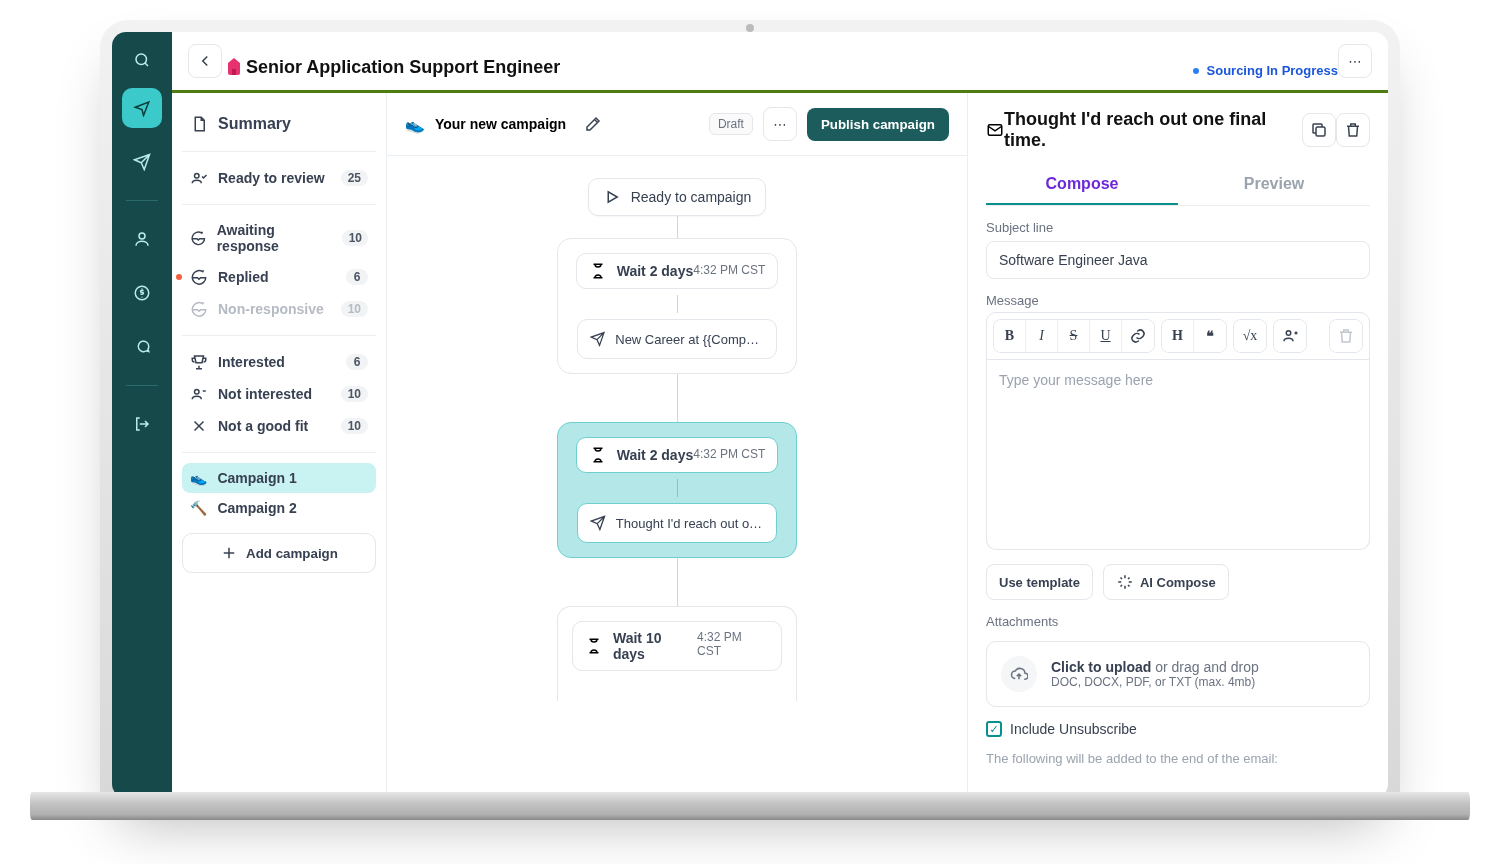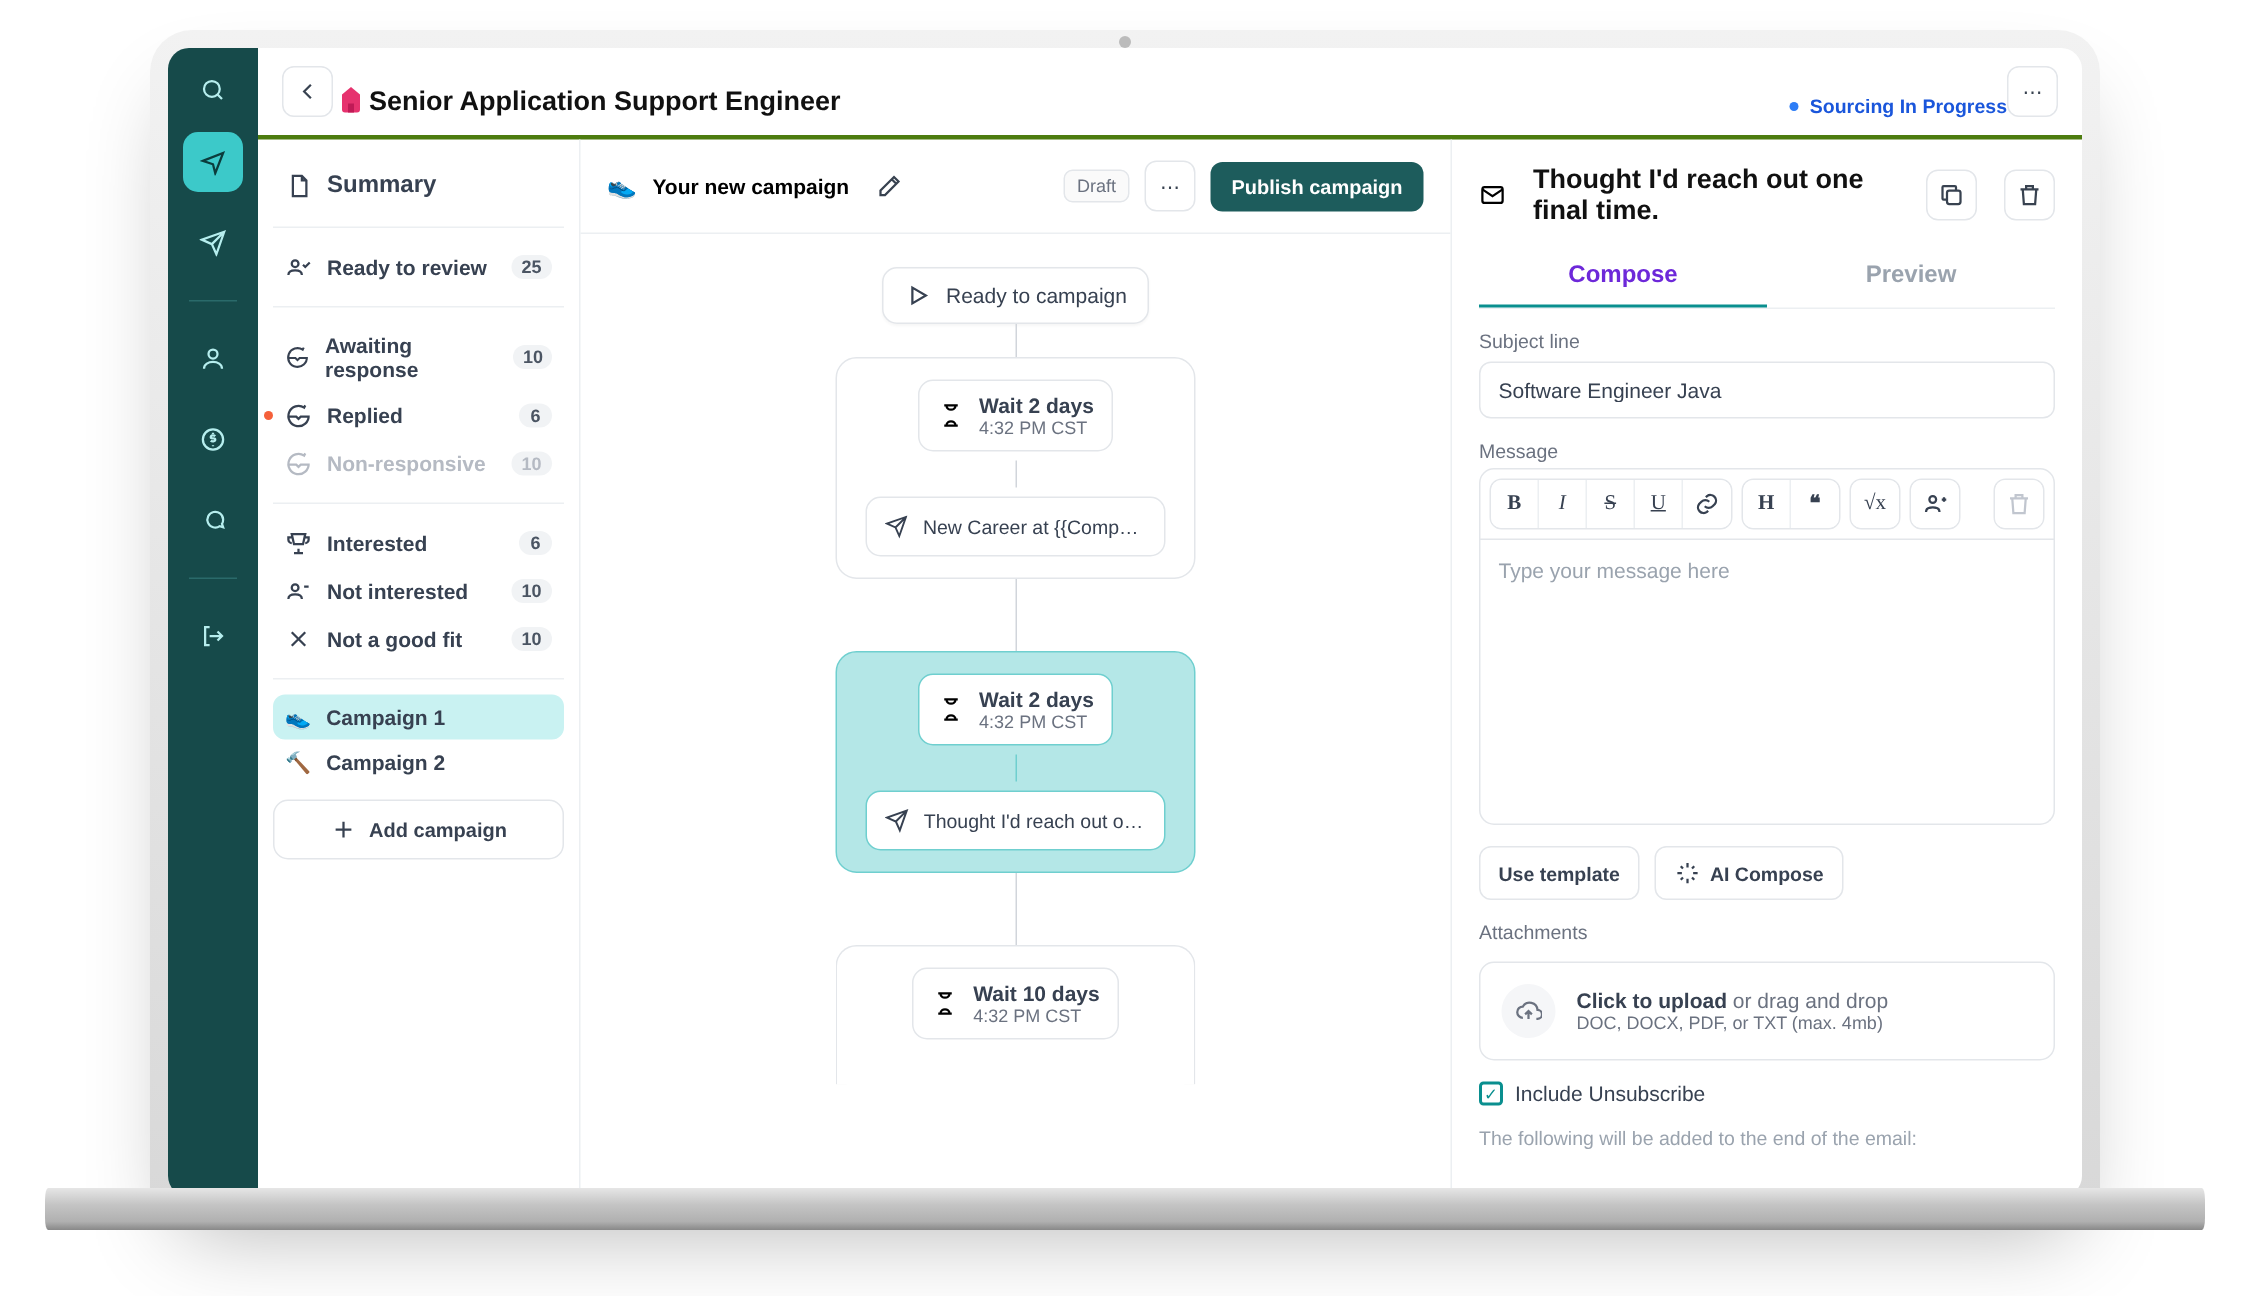--- a/index.html
+++ b/index.html
@@ -37,29 +37,29 @@
 .canvas-title{font-weight:700;font-size:14px}
 .badge{border:1px solid #e3e6ea;border-radius:6px;padding:3px 8px;font-size:12px;color:#6b7280;background:#fafafa}
 .btn-primary{background:#1d5c5c;color:#fff;border:none;border-radius:8px;padding:9px 14px;font-weight:600;cursor:pointer}
 .canvas{flex:1;overflow:auto;padding:22px 0;display:flex;flex-direction:column;align-items:center}
 .chip{border:1px solid #e3e6ea;background:#fff;border-radius:10px;padding:9px 14px;display:flex;align-items:center;gap:10px;font-size:14px;color:#374151;box-shadow:0 1px 2px rgba(0,0,0,.04)}
 .vline{width:1px;height:22px;background:#d1d5db}
 .stage{border:1px solid #e3e6ea;border-radius:14px;padding:14px;display:flex;flex-direction:column;align-items:center;width:240px;background:#fff}
 .stage.sel{background:#b4e7e7;border-color:#6fcfcf}
 .stage.sel .wait,.stage.sel .msg{background:#fff;border-color:#6fcfcf}
 .wait{border:1px solid #e3e6ea;border-radius:10px;padding:8px 12px;display:flex;gap:10px;align-items:center}
-.wait .txt{display:flex;flex-direction:column}
+.wait .txt{display:flex;flex-direction:row}
 .wait .t1{font-weight:600;font-size:14px;color:#374151}
 .wait .t2{font-size:12px;color:#6b7280}
 .vline-s{width:1px;height:18px;background:#d1d5db;margin:6px 0}
 .msg{border:1px solid #e3e6ea;border-radius:10px;padding:10px 12px;display:flex;gap:10px;align-items:center;font-size:13px;color:#374151;max-width:200px}
 .msg span.text{white-space:nowrap;overflow:hidden;text-overflow:ellipsis}
 .longline{width:1px;height:48px;background:#d1d5db}
 .editor{width:420px;padding:16px 18px;overflow:auto;display:flex;flex-direction:column;gap:14px}
-.ed-hd{display:flex;align-items:center;gap:18px}
+.ed-hd{display:flex;align-items:center;gap:0}
 .ed-title{font-weight:700;font-size:18px;flex:1;color:#111}
 .tabs{display:flex;border-bottom:1px solid #eceff2}
 .tab{flex:1;text-align:center;padding:10px;font-weight:600;color:#9aa3ae;cursor:pointer}
 .tab.active{color:#6d28d9;border-bottom:2px solid #0a8f8f}
 .label{font-size:13px;color:#6b7280}
 .input{border:1px solid #e3e6ea;border-radius:8px;padding:10px 12px;font-size:14px;color:#374151;width:100%}
 .toolbar{display:flex;gap:6px;flex-wrap:wrap;align-items:center}
 .toolbar .grp{display:flex;border:1px solid #e3e6ea;border-radius:8px;overflow:hidden}
 .toolbar .tb{width:32px;height:32px;display:flex;align-items:center;justify-content:center;background:#fff;cursor:pointer;border-right:1px solid #eceff2;color:#374151;font-size:14px;font-family:Georgia,serif}
 .toolbar .tb:last-child{border-right:none}

